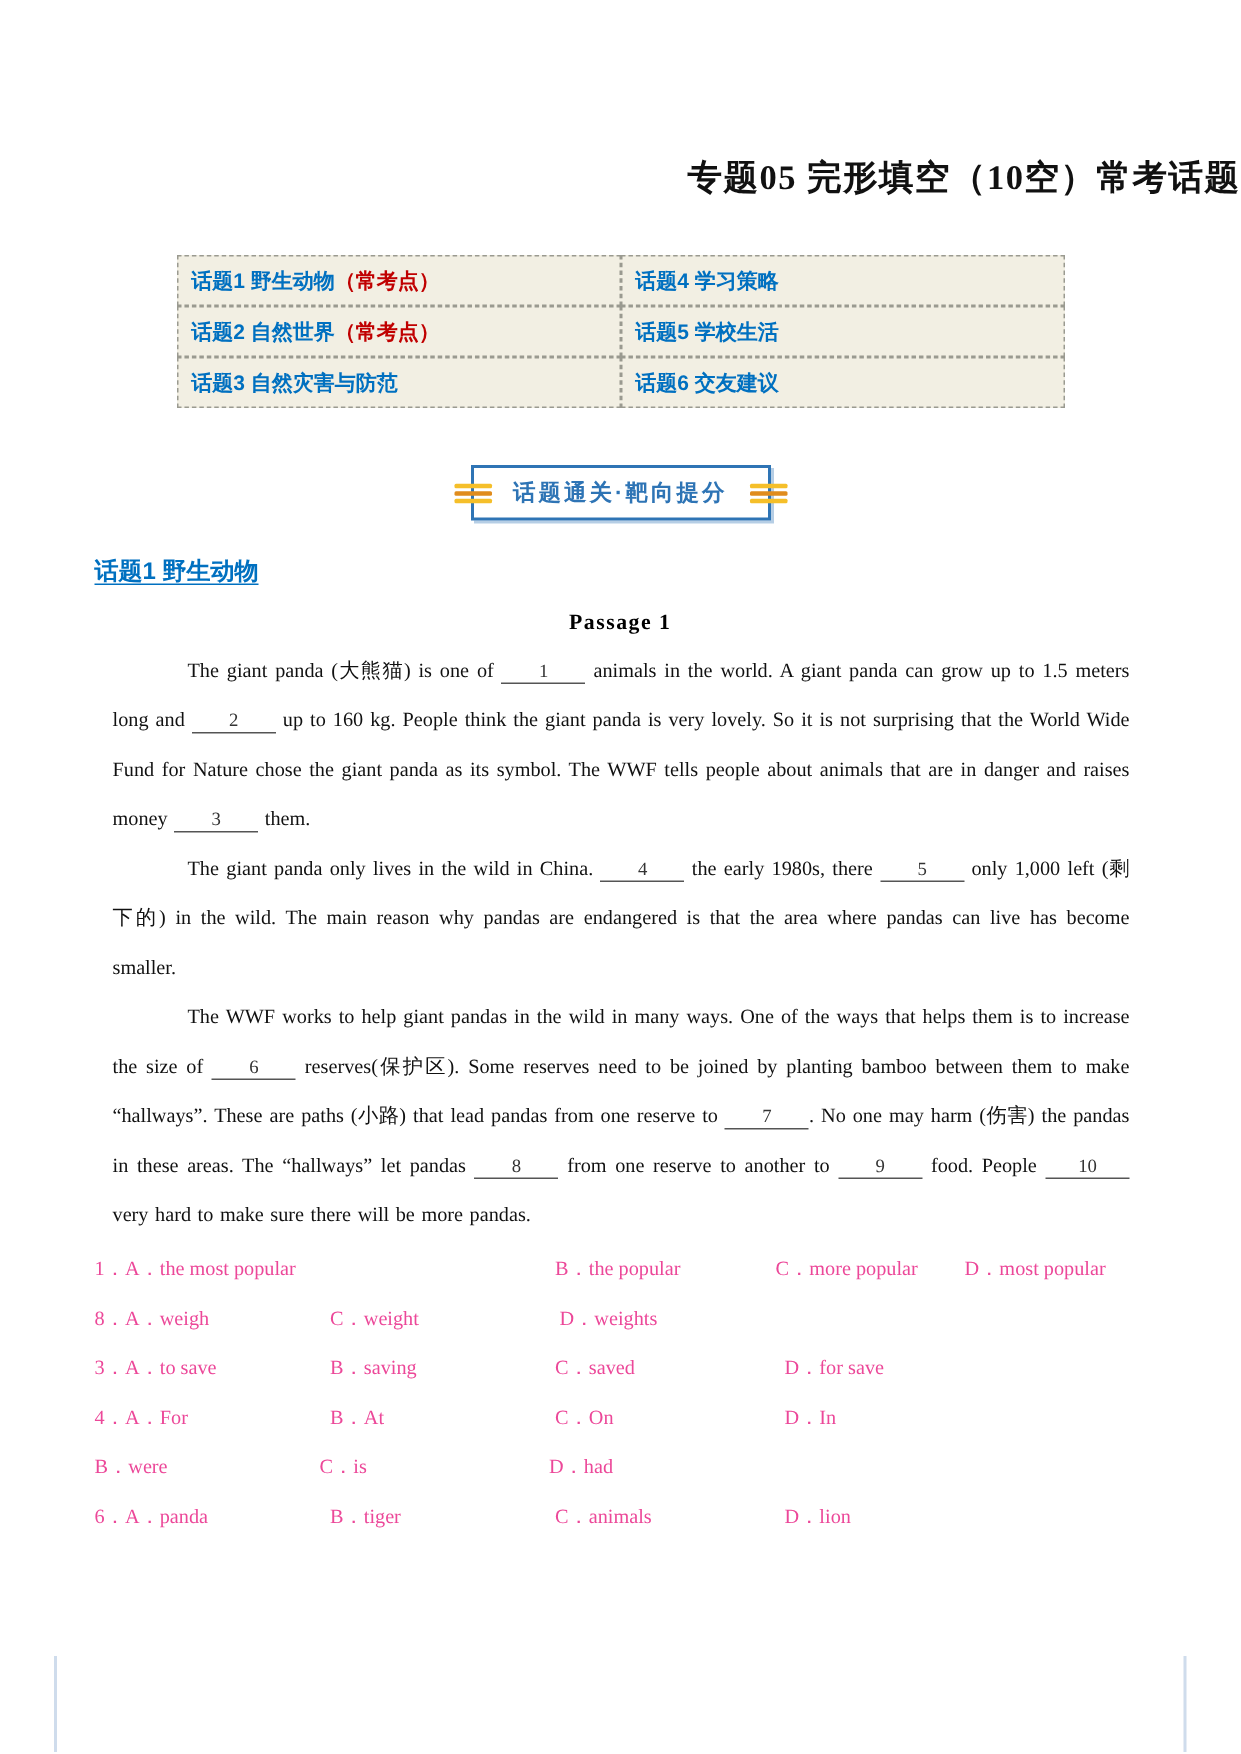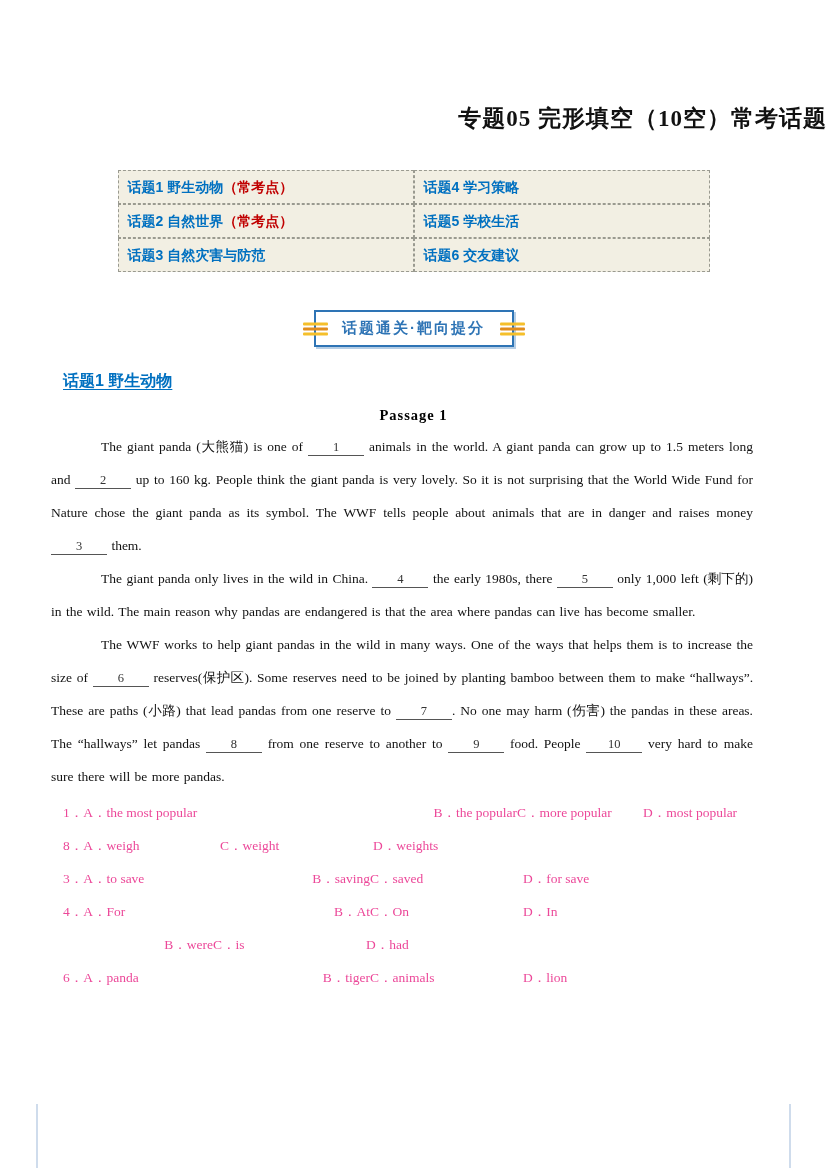--- a/index.html
+++ b/index.html
@@ -83,21 +83,21 @@
   .passage-title {
     margin-top:15px;
     text-align:center;
     font-family:Liberation Serif, serif;
     font-size:14.5px;
     font-weight:bold;
     color:#000000;
     letter-spacing:1px;
   }
   
-  .passage-body { margin:6px 74px 0 51px; }
+  .passage-body { margin:6px 74px 0 75px; }
   .body-para {
     font-size:13.5px;
     line-height:33px;
     text-align:justify;
     text-indent:50px;
     color:#111111;
     word-spacing:1px;
   }
   .blank {
     display:inline-block;
@@ -108,21 +108,21 @@
     text-indent:0;
     font-size:12.5px;
     color:#333333;
     line-height:15px;
   }
   
   .options { margin:3px 40px 0 63px; }
   .opt-row { display:flex; line-height:33px; font-size:13.5px; color:#ec4899; }
   .opt-row .oc { white-space:nowrap; }
   .opt-row .c0 { width:157px; }
-  .opt-row .c1 { width:150px;text-align:right; }
+  .opt-row .c1 { width:150px; }
   .opt-row .c2 { width:153px; }
   .opt-row .c3 { flex:1; }
   .opt-row.wide .c0 { width:307px; }
   .opt-row.wide .c1 { width:147px; }
   .opt-row.wide .c2 { width:126px; }
   
   .pb-mark { position:absolute; width:2px; height:64px; top:1104px; background:#cfdcec; }
   .pb-mark.left { left:36px; }
   .pb-mark.right { left:789px; }
 </style>

